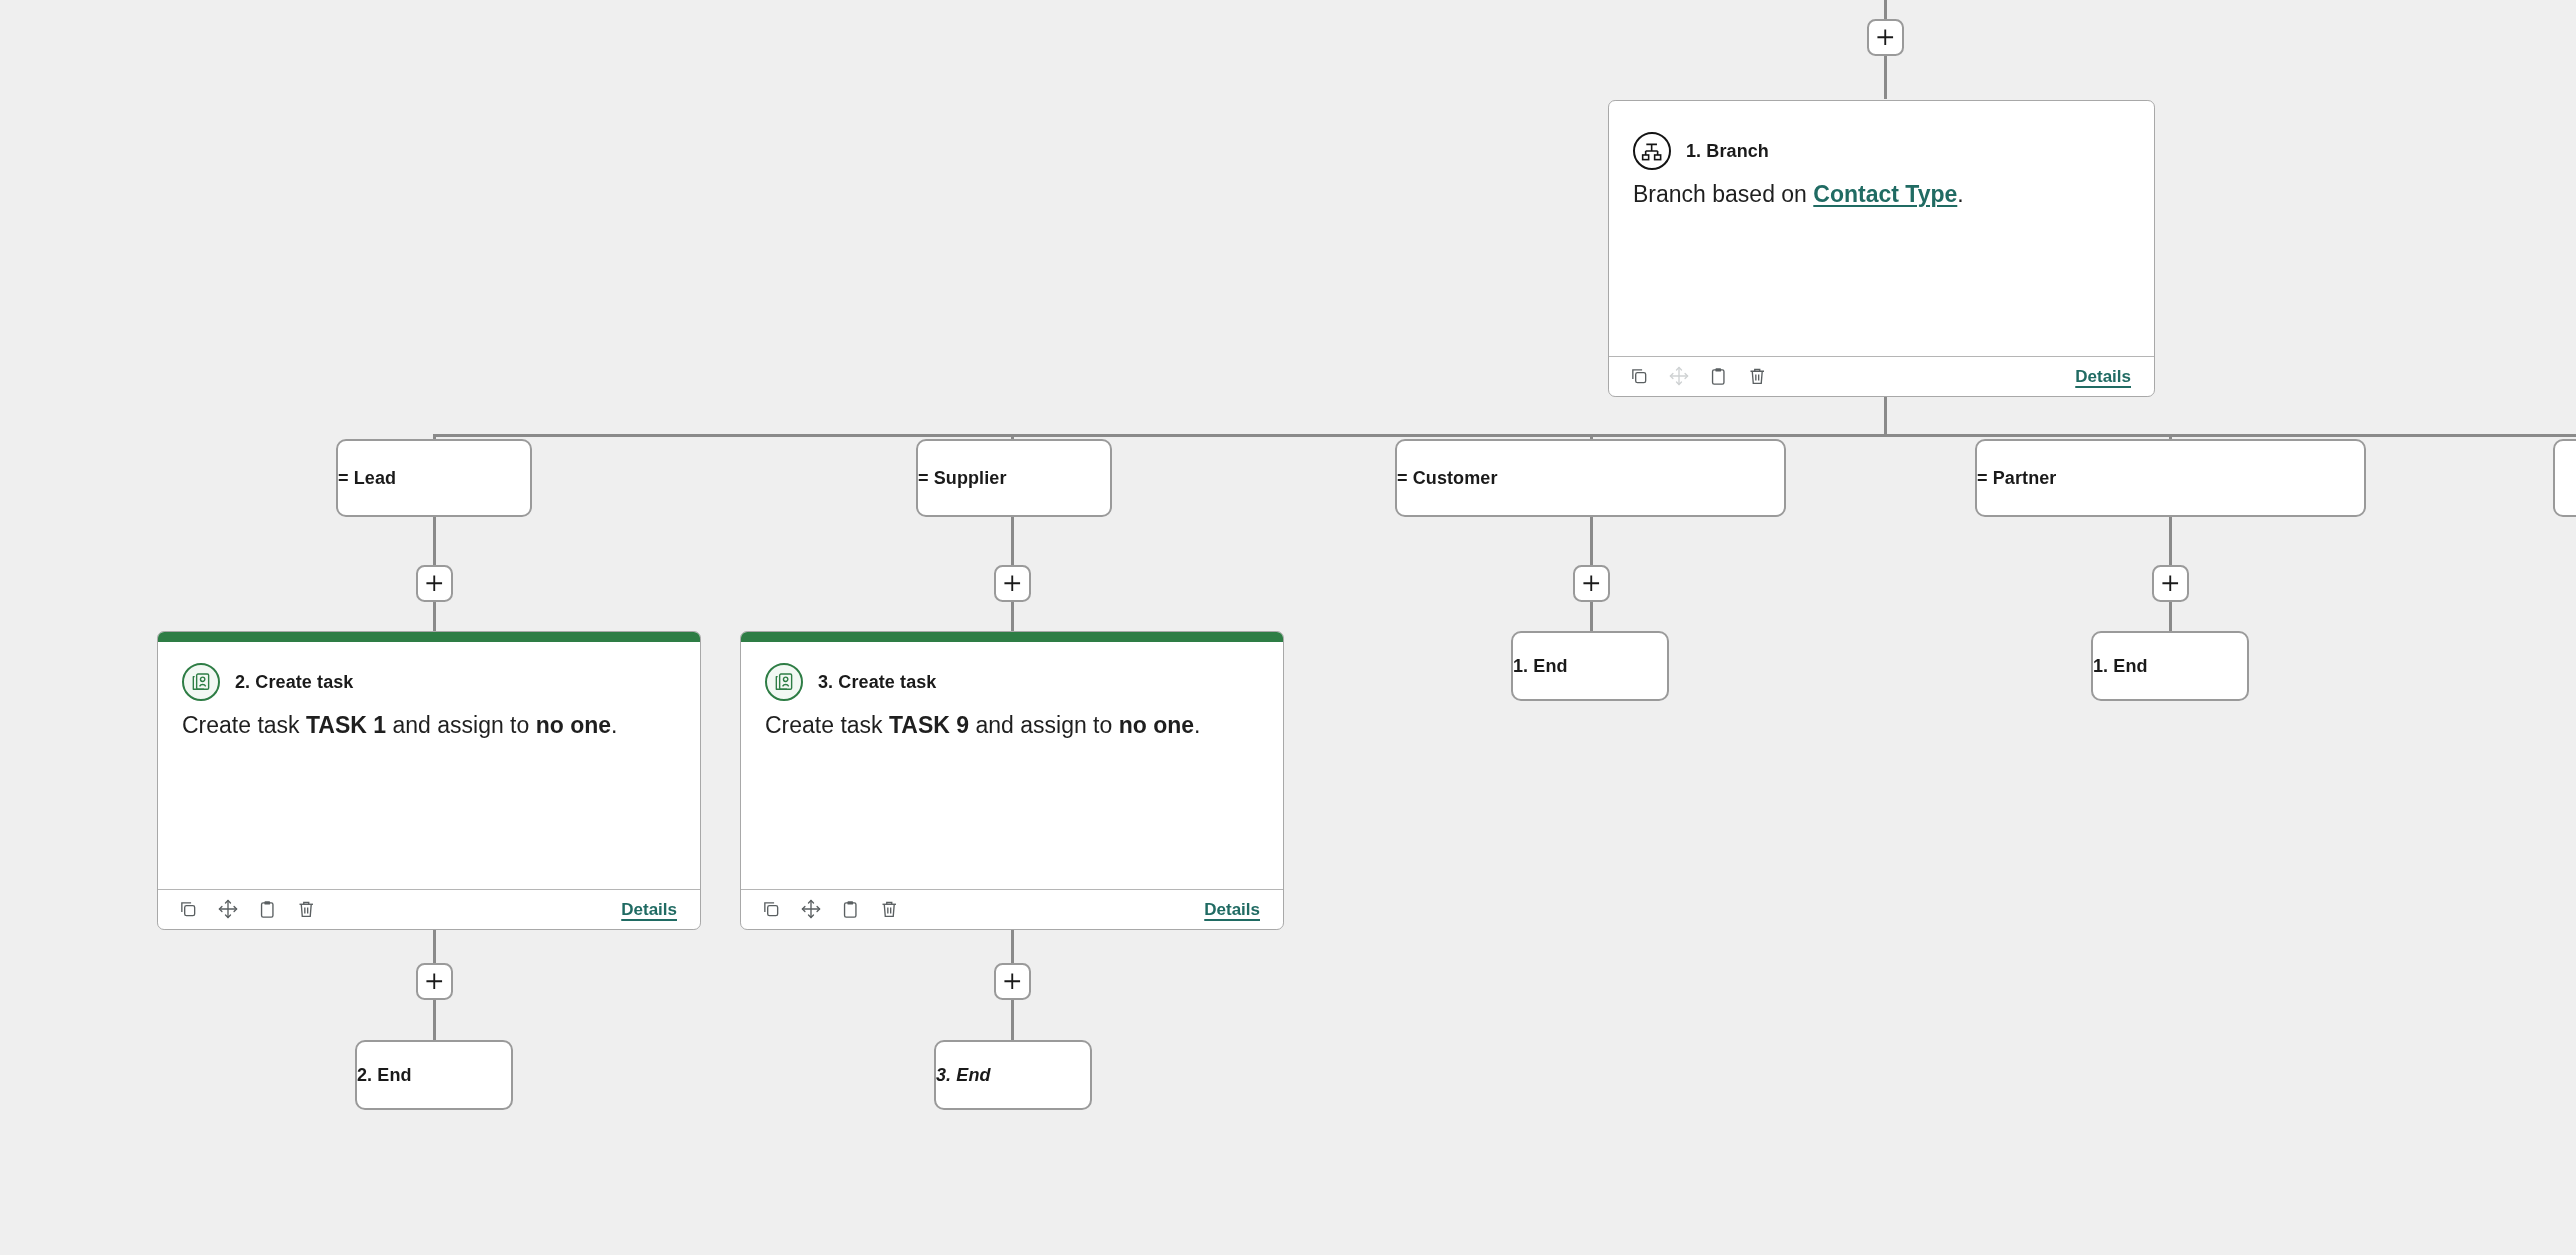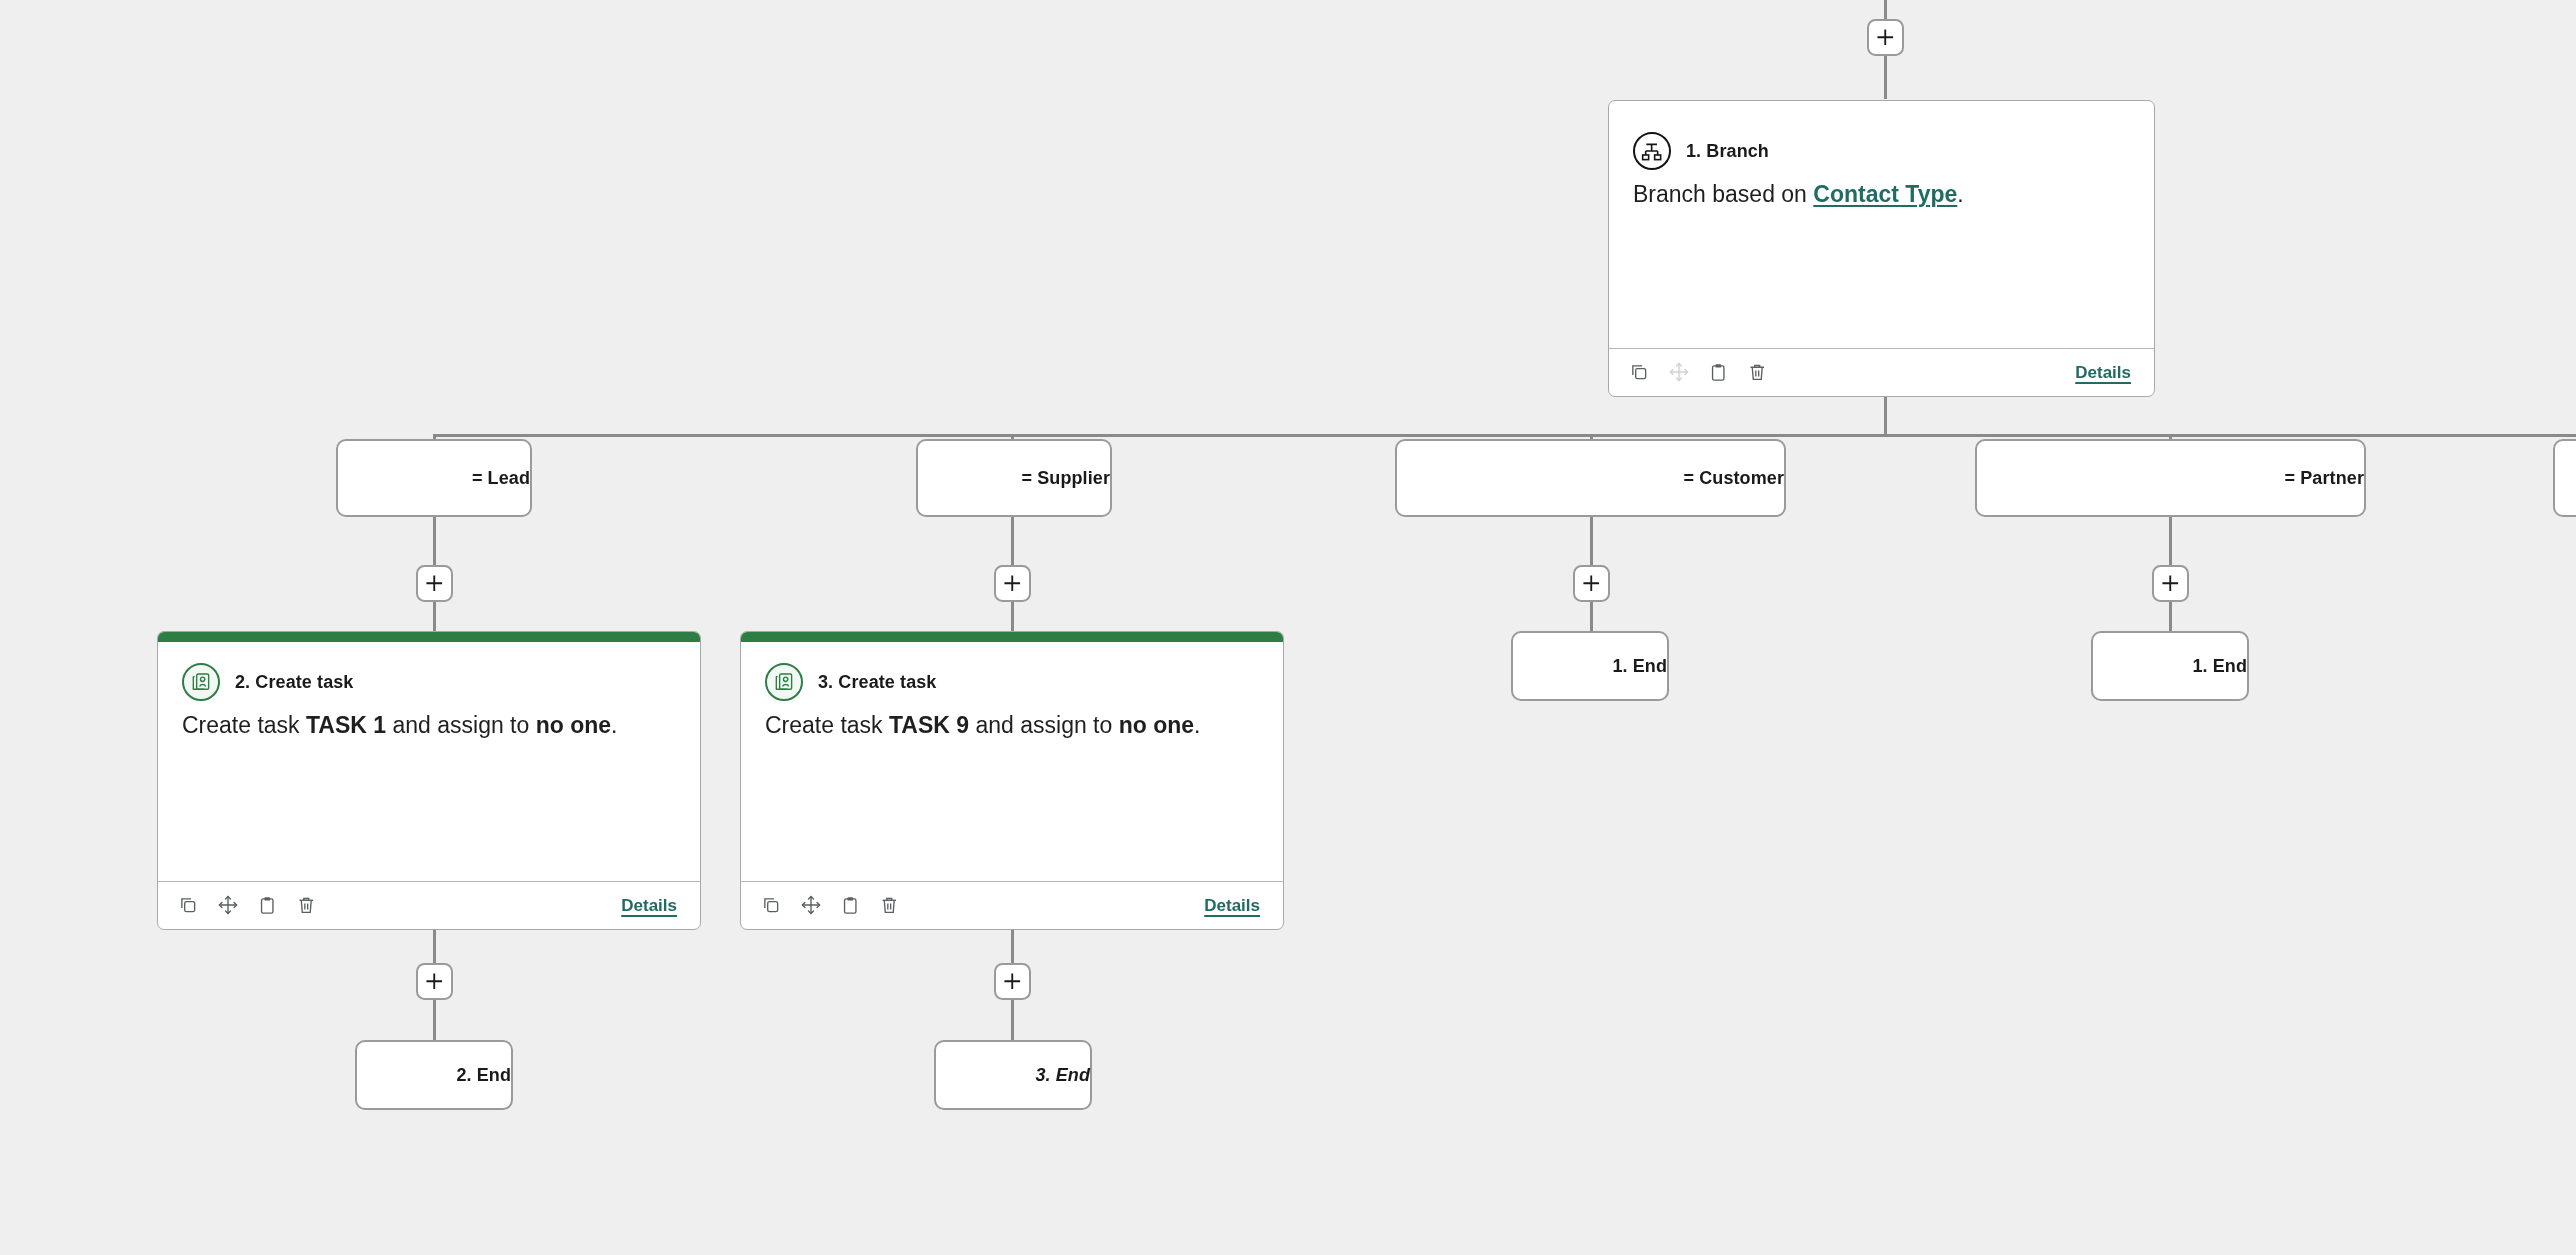--- a/index.html
+++ b/index.html
@@ -54,21 +54,21 @@
   .plus-btn svg { display: block; }
 
   
   .node-box {
     position: absolute;
     background: #ffffff;
     border: 2.1px solid #9a9a9a;
     border-radius: 10px;
     display: flex;
     align-items: center;
-    justify-content: flex-end;
+    justify-content: flex-start;
     z-index: 4;
   }
   .node-box .node-label {
     font-size: 18px;
     font-weight: 700;
     letter-spacing: 0.1px;
     color: #1a1a1a;
     white-space: nowrap;
   }
 
@@ -138,21 +138,21 @@
     font-weight: 700;
     text-decoration: underline;
     text-underline-offset: 2.8px;
     text-decoration-thickness: 2.1px;
     cursor: pointer;
   }
 
   .card-footer {
     flex: 0 0 auto;
     border-top: 1.4px solid #b5b5b5;
-    height: 48px;
+    height: 40px;
     display: flex;
     align-items: center;
     justify-content: space-between;
     padding: 0 23px 0 20px;
   }
   .footer-tools {
     display: flex;
     align-items: center;
     gap: 18px;
   }

